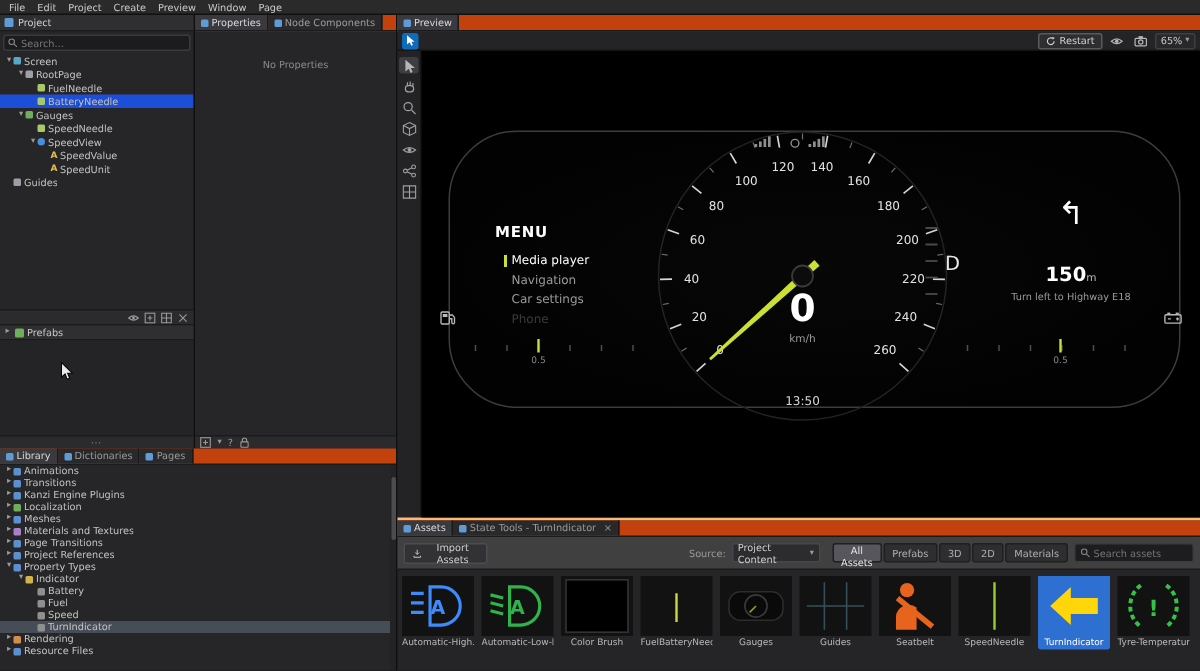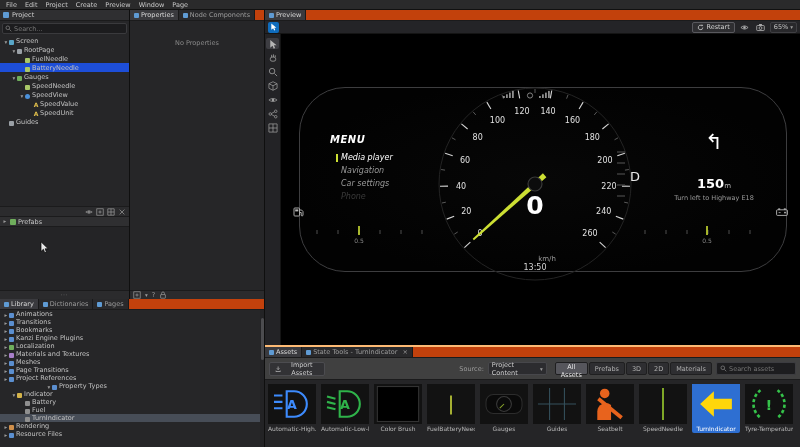--- a/index.html
+++ b/index.html
@@ -14,21 +14,21 @@
 #right-col{width:535px;display:flex;flex-direction:column;}
 .panel-header{height:11px;display:flex;align-items:center;gap:3px;background:#2f2f31;padding:0 3px;border-bottom:1px solid #1b1b1c;color:#cfcfcf;font-size:6.5px;}
 .hicon{width:6px;height:6px;background:#5f9bd4;border-radius:1px;display:inline-block;flex:none;}
 .hicon.green{background:#6fae5c;}
 #project-panel{width:130px;background:#262628;display:flex;flex-direction:column;border-right:1px solid #0f0f0f;}
 .search-row{margin:2px;height:11px;display:flex;align-items:center;background:#1c1c1e;border:1px solid #3a3a3d;border-radius:2px;padding:0 2px;gap:2px;}
 .search-row svg{width:7px;height:7px;flex:none;}
 .search-row input{flex:1;min-width:0;background:transparent;border:none;outline:none;color:#bbb;font-size:6.5px;font-family:inherit;}
 .search-row input::placeholder{color:#777;}
 #project-tree{height:170px;overflow:hidden;}
-.tree-row{display:flex;align-items:flex-end;height:9px;white-space:nowrap;cursor:default;}
+.tree-row{display:flex;align-items:center;height:9px;white-space:nowrap;cursor:default;}
 .tree-row.selected{background:#1d4ed8;}
 #library-tree .tree-row{height:8px;}
 #library-tree .tree-row.selected{background:#474d57;}
 .expander{width:6px;flex:none;font-size:5.5px;color:#9a9a9a;text-align:center;line-height:1;}
 .ticon{width:5px;height:5px;flex:none;margin-right:2px;border-radius:1px;display:inline-block;}
 .ticon.round{border-radius:50%;}
 .ticon-text{width:6px;flex:none;margin-right:1px;font-size:6px;font-weight:bold;line-height:1;text-align:center;}
 .tlabel{font-size:6.5px;color:#c2c2c2;overflow:hidden;text-overflow:ellipsis;}
 .mini-toolbar{height:11px;display:flex;align-items:center;justify-content:flex-end;gap:3px;padding:0 3px;background:#2b2b2d;border-top:1px solid #1b1b1c;border-bottom:1px solid #1b1b1c;}
 .mini-toolbar svg{width:8px;height:8px;}
@@ -59,30 +59,30 @@
 .tb-icon svg{width:9px;height:9px;}
 #zoom-box{display:flex;align-items:center;gap:2px;height:11px;border:1px solid #3f3f43;border-radius:2px;padding:0 3px;color:#c6c6c6;font-size:6.5px;background:#28282b;}
 #preview-body{flex:1;display:flex;}
 #preview-tools{width:16px;background:#232326;border-right:1px solid #141414;display:flex;flex-direction:column;align-items:center;padding-top:4px;gap:3px;}
 .vtool{width:13px;height:11px;display:flex;align-items:center;justify-content:center;border-radius:2px;}
 .vtool.sel{background:#3d3d42;}
 .vtool svg{width:10px;height:10px;}
 #canvas{position:relative;width:519px;height:311px;background:#000;overflow:hidden;}
 #bezel{position:absolute;left:18px;top:53px;width:488px;height:185px;border:1px solid #3d3d3f;border-radius:46px;background:radial-gradient(ellipse at center,#070707 0%,#020202 75%);}
 #cluster-svg{position:absolute;left:0;top:0;width:519px;height:311px;}
-#cl-menu{position:absolute;left:49px;top:100px;font-style:italic;}
+#cl-menu{position:absolute;left:49px;top:116px;}
 #cl-menu-title{font-size:10px;font-weight:bold;color:#fff;letter-spacing:0.5px;}
 #cl-menu-items{margin-top:6px;}
 .cl-menu-item{height:13px;display:flex;align-items:center;font-size:8px;color:#9a9a9a;}
 .cl-menu-item.active{color:#fff;padding-left:6px;}
 .cl-menu-item .active-bar{width:2px;height:8px;background:#ccdf33;margin-right:3px;}
 .cl-menu-item.normal{padding-left:11px;}
 .cl-menu-item.dim{padding-left:11px;color:#3a3a3a;}
 #cl-speed{position:absolute;left:214px;top:159px;width:80px;text-align:center;font-size:25px;font-weight:bold;color:#fff;line-height:1;}
-#cl-unit{position:absolute;left:236px;top:188px;width:60px;text-align:center;font-size:7px;color:#9c9c9c;margin-top:33px;}
+#cl-unit{position:absolute;left:224px;top:188px;width:60px;text-align:center;font-size:7px;color:#9c9c9c;}
 #cl-gear{position:absolute;left:349px;top:135px;font-size:13px;color:#e8e8e8;}
 #cl-arrow{position:absolute;left:415px;top:98px;width:36px;text-align:center;font-size:21px;color:#fff;line-height:1;}
 #cl-dist{position:absolute;left:398px;top:143px;width:70px;text-align:center;color:#fff;font-size:13px;font-weight:bold;line-height:1;}
 #cl-dist .u{font-size:7px;font-weight:normal;color:#bbb;}
 #cl-instr{position:absolute;left:383px;top:160px;width:100px;text-align:center;font-size:6.5px;color:#9a9a9a;}
 #cl-clock{position:absolute;left:224px;top:229px;width:60px;text-align:center;font-size:8px;color:#d6d6d6;}
 #cl-fuel-label{position:absolute;left:68px;top:203px;width:20px;text-align:center;font-size:6px;color:#8a8a8a;}
 #cl-batt-label{position:absolute;left:416px;top:203px;width:20px;text-align:center;font-size:6px;color:#8a8a8a;}
 #fuel-icon{position:absolute;left:12px;top:172px;width:11px;height:11px;}
 #batt-icon{position:absolute;left:495px;top:174px;width:12px;height:8px;}
@@ -277,71 +277,71 @@
                 <span class="tlabel">Animations</span>
               </div>
               <div class="tree-row" style="padding-left: 3px;">
                 <span class="expander">▸</span>
                 <span class="ticon" style="background: rgb(91, 143, 208);"></span>
                 <span class="tlabel">Transitions</span>
               </div>
               <div class="tree-row" style="padding-left: 3px;">
                 <span class="expander">▸</span>
                 <span class="ticon" style="background: rgb(91, 143, 208);"></span>
-                <span class="tlabel">Bookmarks</span>
-              </div>
-              <div class="tree-row" style="padding-left: 3px;">
-                <span class="expander">▸</span>
-                <span class="ticon" style="background: rgb(91, 143, 208);"></span>
                 <span class="tlabel">Kanzi Engine Plugins</span>
               </div>
               <div class="tree-row" style="padding-left: 3px;">
                 <span class="expander">▸</span>
                 <span class="ticon" style="background: rgb(111, 174, 92);"></span>
                 <span class="tlabel">Localization</span>
               </div>
               <div class="tree-row" style="padding-left: 3px;">
                 <span class="expander">▸</span>
+                <span class="ticon" style="background: rgb(91, 143, 208);"></span>
+                <span class="tlabel">Meshes</span>
+              </div>
+              <div class="tree-row" style="padding-left: 3px;">
+                <span class="expander">▸</span>
                 <span class="ticon" style="background: rgb(168, 127, 201);"></span>
                 <span class="tlabel">Materials and Textures</span>
               </div>
               <div class="tree-row" style="padding-left: 3px;">
                 <span class="expander">▸</span>
                 <span class="ticon" style="background: rgb(91, 143, 208);"></span>
-                <span class="tlabel">Meshes</span>
-              </div>
-              <div class="tree-row" style="padding-left: 3px;">
-                <span class="expander">▸</span>
-                <span class="ticon" style="background: rgb(91, 143, 208);"></span>
                 <span class="tlabel">Page Transitions</span>
               </div>
               <div class="tree-row" style="padding-left: 3px;">
                 <span class="expander">▸</span>
                 <span class="ticon" style="background: rgb(91, 143, 208);"></span>
                 <span class="tlabel">Project References</span>
               </div>
-              <div class="tree-row" style="padding-left: 3px; margin-left: 43px;">
+              <div class="tree-row" style="padding-left: 3px;">
                 <span class="expander">▾</span>
                 <span class="ticon" style="background: rgb(91, 143, 208);"></span>
                 <span class="tlabel">Property Types</span>
               </div>
               <div class="tree-row" style="padding-left: 11px;">
                 <span class="expander">▾</span>
                 <span class="ticon" style="background: rgb(212, 180, 74);"></span>
                 <span class="tlabel">Indicator</span>
               </div>
               <div class="tree-row" style="padding-left: 19px;">
                 <span class="expander"></span>
                 <span class="ticon" style="background: rgb(143, 143, 143);"></span>
                 <span class="tlabel">Battery</span>
               </div>
               <div class="tree-row" style="padding-left: 19px;">
                 <span class="expander"></span>
                 <span class="ticon" style="background: rgb(143, 143, 143);"></span>
                 <span class="tlabel">Fuel</span>
+              </div>
+              <div class="tree-row" style="padding-left: 19px;">
+                <span class="expander"></span>
+                <span class="ticon" style="background: rgb(143, 143, 143);"></span>
+                <span class="tlabel">Speed</span>
               </div>
               <div class="tree-row selected" style="padding-left: 19px;">
                 <span class="expander"></span>
                 <span class="ticon" style="background: rgb(143, 143, 143);"></span>
                 <span class="tlabel">TurnIndicator</span>
               </div>
               <div class="tree-row" style="padding-left: 3px;">
                 <span class="expander">▸</span>
                 <span class="ticon" style="background: rgb(208, 143, 74);"></span>
                 <span class="tlabel">Rendering</span>

